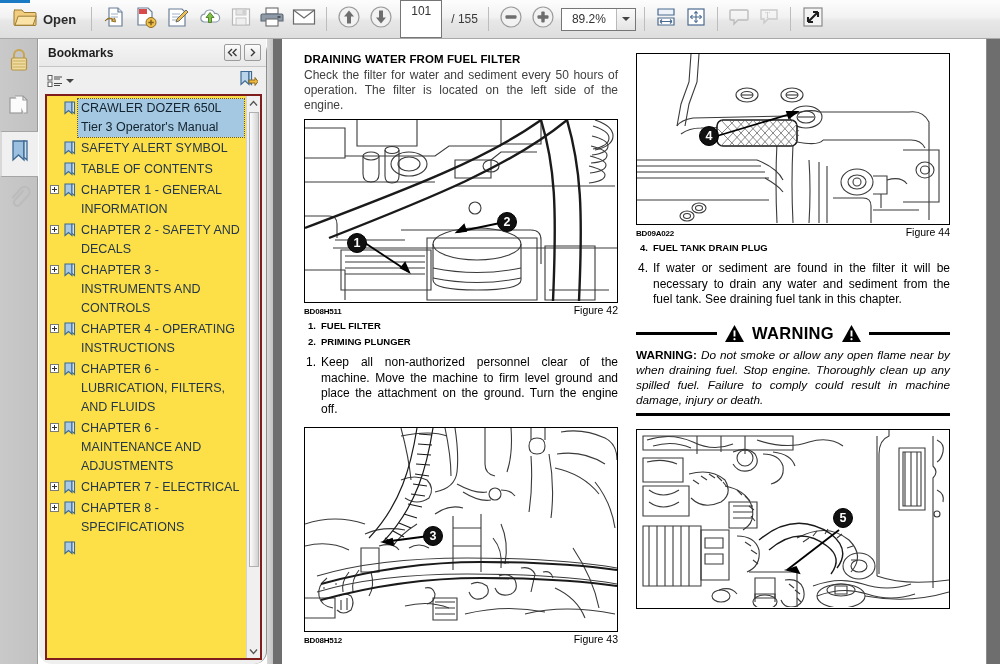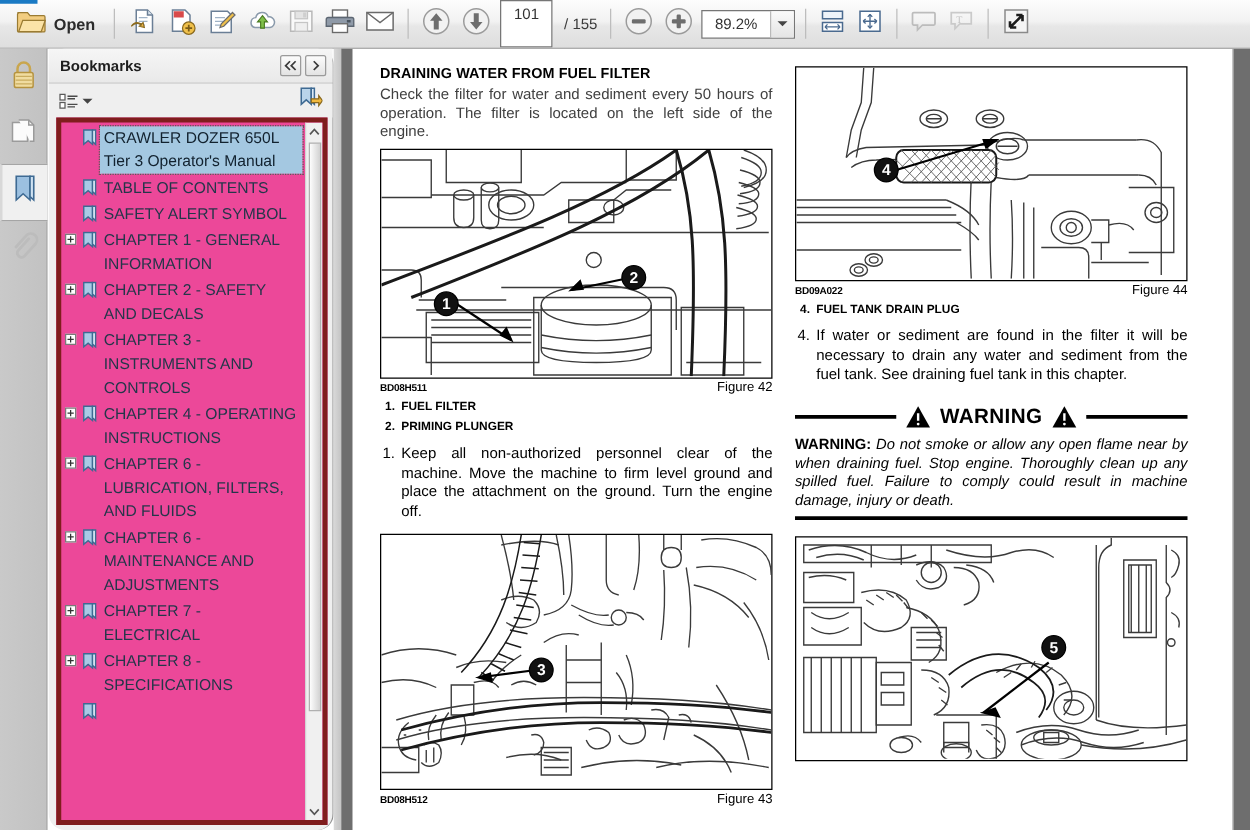--- a/index.html
+++ b/index.html
@@ -81,22 +81,22 @@
   .navbtn {
     width: 17px; height: 17px; margin-left: 3px; border: 1px solid #9b9b9b; border-radius:2px;
     background: linear-gradient(to bottom,#fcfcfc,#e3e3e3);
     display:flex; align-items:center; justify-content:center;
   }
   .panel-tools {
     height: 27px; display:flex; align-items:center; justify-content: space-between;
     padding: 0 8px 0 8px; background:#efefef;
   }
   .bm-list {
-    flex: 1; margin: 0 4px 4px 6px; background: #ec4899;
-    border: 4px solid #7f1d1d; position: relative; overflow: hidden;
+    flex: 1; margin: 0 4px 4px 6px; background: #fde047;
+    border: 2px solid #7f1d1d; position: relative; overflow: hidden;
   }
   .bm-scroll { position:absolute; top:0; left:0; right:14px; bottom:0; padding-top: 2px; }
   .bm-row {
     display: flex; align-items: flex-start; padding: 1px 2px 1px 0;
     cursor: default; min-height: 18px;
   }
   .bm-expander {
     width: 15px; min-width:15px; padding-top: 4px; display:flex; justify-content:center;
   }
   .plusbox {
@@ -477,32 +477,32 @@
         </div>
 
         <div class="bm-row">
           <div class="bm-expander"></div>
           <div class="bm-icon">
             <svg width="12" height="15" viewBox="0 0 12 15">
                 <path d="M1,1 h7 v11.5 l-3.5,-3 l-3.5,3 z" fill="#a9cae6" stroke="#3e6a93" stroke-width="1.1"></path>
                 <path d="M8,1 h2.5 v11.5 l-2.5,-2.2 z" fill="#d9e9f6" stroke="#3e6a93" stroke-width="1.1"></path>
               </svg>
           </div>
-          <div class="bm-label">TABLE OF CONTENTS</div>
+          <div class="bm-label">SAFETY ALERT SYMBOL</div>
         </div>
 
         <div class="bm-row">
           <div class="bm-expander"></div>
           <div class="bm-icon">
             <svg width="12" height="15" viewBox="0 0 12 15">
                 <path d="M1,1 h7 v11.5 l-3.5,-3 l-3.5,3 z" fill="#a9cae6" stroke="#3e6a93" stroke-width="1.1"></path>
                 <path d="M8,1 h2.5 v11.5 l-2.5,-2.2 z" fill="#d9e9f6" stroke="#3e6a93" stroke-width="1.1"></path>
               </svg>
           </div>
-          <div class="bm-label">SAFETY ALERT SYMBOL</div>
+          <div class="bm-label">TABLE OF CONTENTS</div>
         </div>
 
         <div class="bm-row">
           <div class="bm-expander">
               <span class="plusbox"></span>
             </div>
           <div class="bm-icon">
             <svg width="12" height="15" viewBox="0 0 12 15">
                 <path d="M1,1 h7 v11.5 l-3.5,-3 l-3.5,3 z" fill="#a9cae6" stroke="#3e6a93" stroke-width="1.1"></path>
                 <path d="M8,1 h2.5 v11.5 l-2.5,-2.2 z" fill="#d9e9f6" stroke="#3e6a93" stroke-width="1.1"></path>

